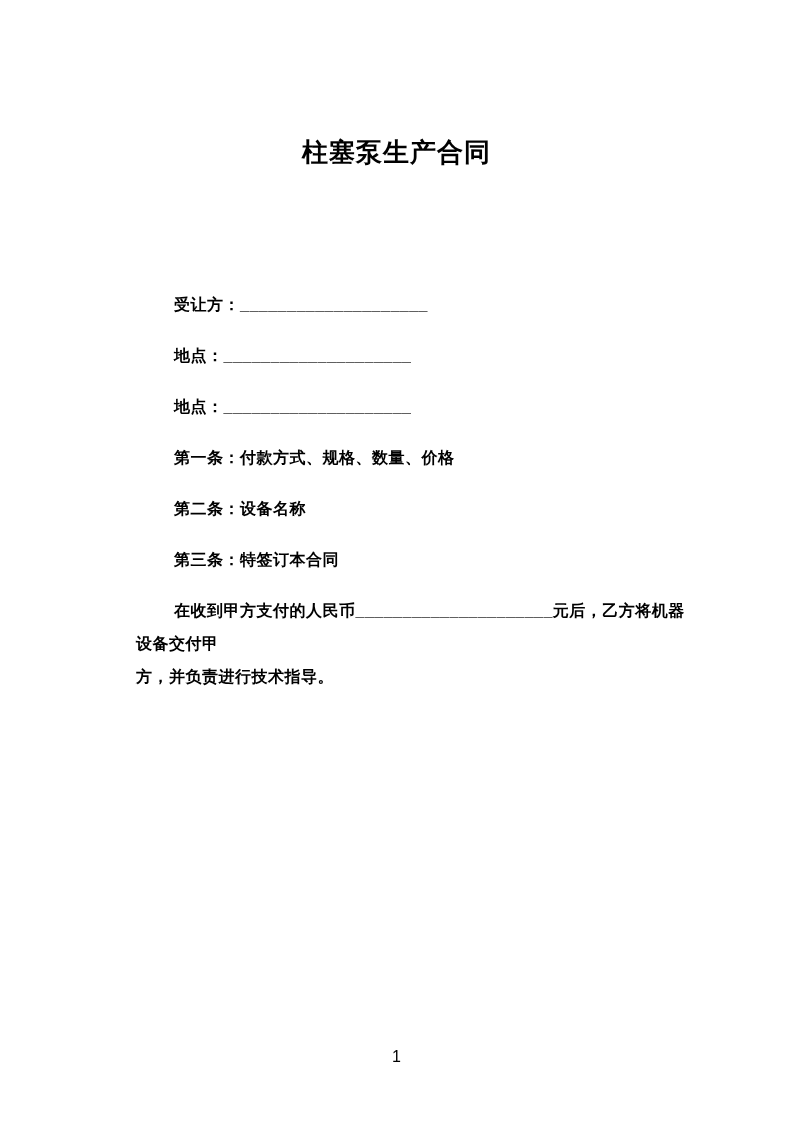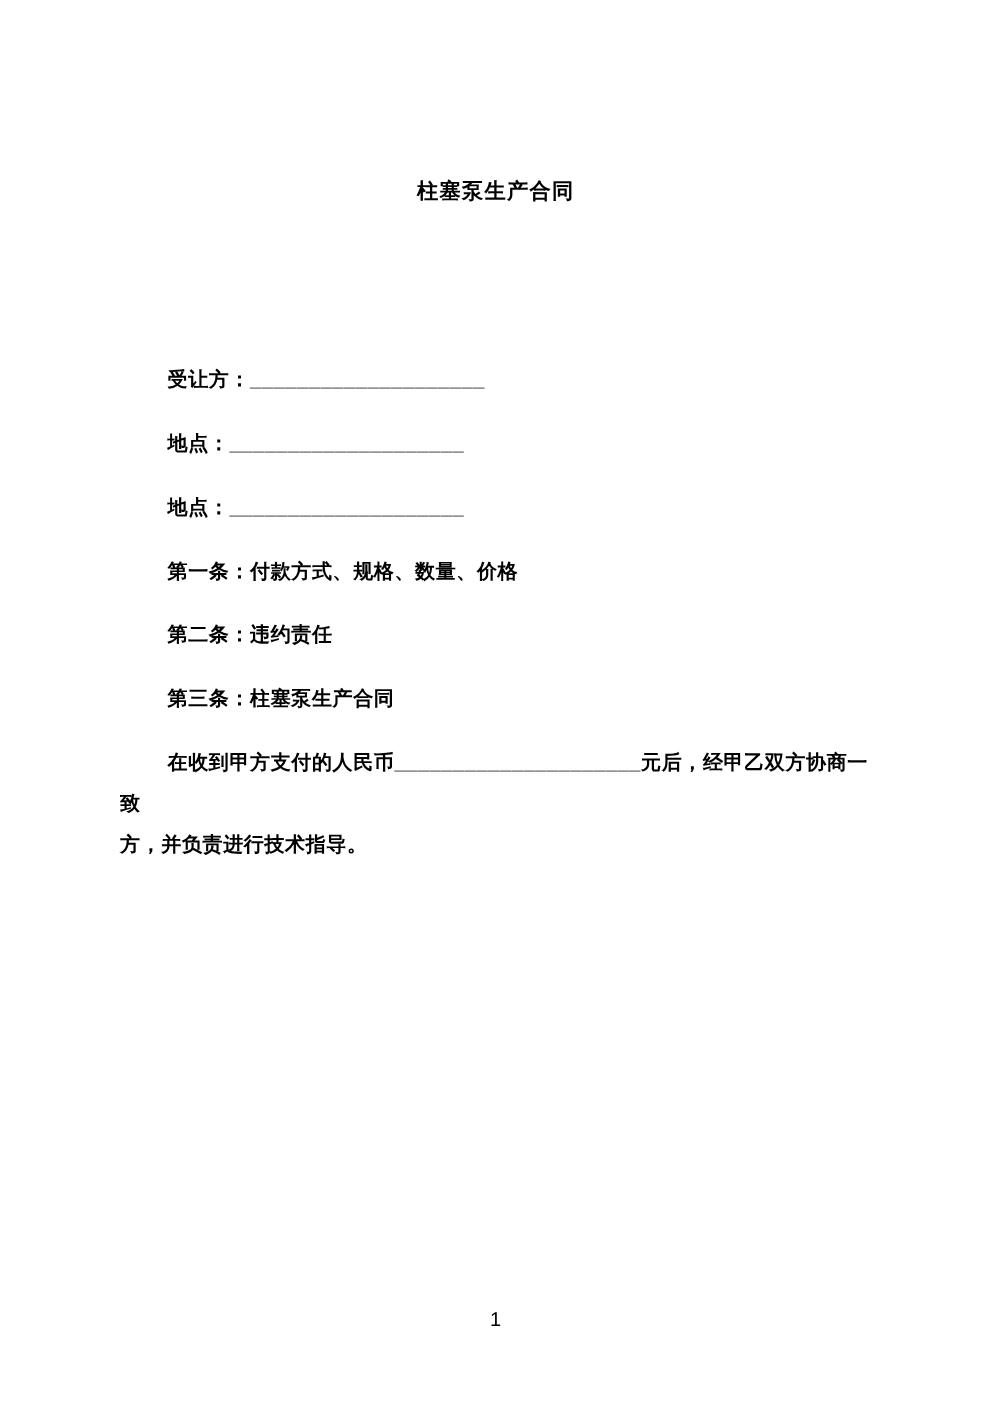--- a/index.html
+++ b/index.html
@@ -15,29 +15,30 @@
     background: #ffffff;
     box-sizing: border-box;
     padding: 136px 96px 0 96px;
     font-family: "Liberation Sans", sans-serif;
     font-weight: bold;
     color: #000000;
     overflow: hidden;
   }
   .doc-title {
     margin: 0 0 119px 0;
-    font-size: 17px;
+    font-size: 26px;
     line-height: 33px;
     letter-spacing: 1px;
     text-align: center;
     font-weight: bold;
   }
   .doc-body {
     font-size: 16px;
     letter-spacing: 0.5px;
+    margin-left: 40px;
   }
   .para {
     margin: 0 0 18px 0;
     line-height: 33px;
   }
   .line {
     display: block;
     white-space: pre-wrap;
   }
   .indent {
@@ -76,32 +77,32 @@
       <span class="line indent">地点：____________________</span>
     </p>
 
 
     <p class="para">
       <span class="line indent">第一条：付款方式、规格、数量、价格</span>
     </p>
 
 
     <p class="para">
-      <span class="line indent">第二条：违约责任</span>
+      <span class="line indent">第二条：设备名称</span>
     </p>
 
     <p class="para">
     </p>
 
     <p class="para">
-      <span class="line indent">第三条：柱塞泵生产合同</span>
+      <span class="line indent">第三条：特签订本合同</span>
     </p>
 
     <p class="para">
-      <span class="line indent">在收到甲方支付的人民币_____________________元后，经甲乙双方协商一致</span>
+      <span class="line indent">在收到甲方支付的人民币_____________________元后，乙方将机器设备交付甲</span>
       <span class="line">方，并负责进行技术指导。</span>
     </p>
 
 
   </div>
 
   <div class="page-number">1</div>
 
 </div>
 

